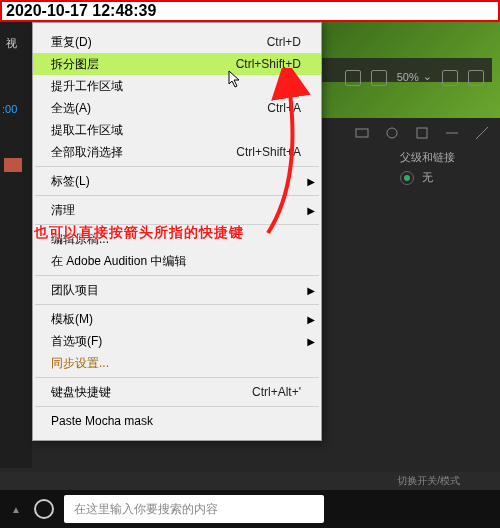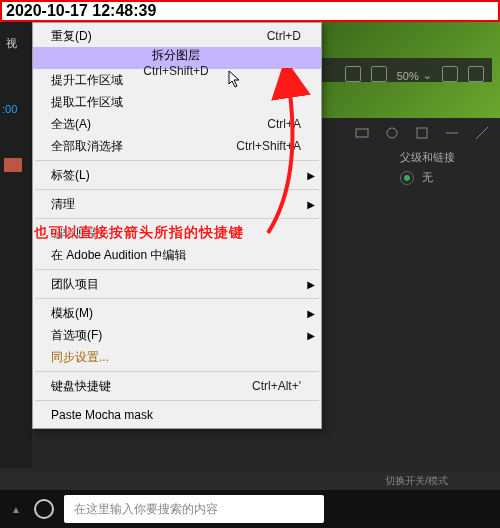--- a/index.html
+++ b/index.html
@@ -2,50 +2,50 @@
 <html><head>
 <meta charset="utf-8">
 <style>
 * { margin: 0; padding: 0; box-sizing: border-box; font-family: "Microsoft YaHei", Arial, sans-serif; }
 body { width: 500px; height: 528px; background: #1a1a1a; overflow: hidden; position: relative; }
 
 .timestamp-bar { position: absolute; top: 0; left: 0; right: 0; height: 22px; background: #fff; border: 2px solid #e00; z-index: 100; display: flex; align-items: center; padding: 0 4px; font-size: 16px; font-weight: bold; color: #000; }
 
 .bg-dark { position: absolute; top: 22px; left: 0; right: 0; bottom: 0; background: #262626; }
 .bg-green { position: absolute; top: 22px; left: 320px; right: 0; height: 100px; background: linear-gradient(135deg, #3a6b1a, #6ba82e); }
-.toolbar-top { position: absolute; top: 58px; left: 320px; right: 8px; height: 24px; display: flex; align-items: flex-end; gap: 10px; color: #b0b0b0; font-size: 11px; justify-content: flex-end; background: rgba(38,38,38,0.85); padding: 0 8px; }
+.toolbar-top { position: absolute; top: 58px; left: 320px; right: 8px; height: 24px; display: flex; align-items: flex-start; gap: 10px; color: #b0b0b0; font-size: 11px; justify-content: flex-end; background: rgba(38,38,38,0.85); padding: 12px 8px; }
 .toolbar-top .icon-ghost { width: 16px; height: 16px; border: 1px solid #888; border-radius: 2px; }
 .toolbar-top .pct { display: flex; align-items: center; gap: 4px; }
 .toolbar-mid { position: absolute; top: 118px; left: 320px; right: 0; height: 30px; background: #262626; display: flex; align-items: center; gap: 14px; padding: 0 10px; justify-content: flex-end; }
 .toolbar-mid svg { width: 16px; height: 16px; }
 .parent-label { position: absolute; top: 150px; left: 400px; color: #aaa; font-size: 11px; }
 .none-row { position: absolute; top: 170px; left: 400px; display: flex; align-items: center; gap: 8px; color: #aaa; font-size: 11px; }
 .none-row .odot { width: 14px; height: 14px; border: 1px solid #666; border-radius: 50%; position: relative; }
 .none-row .odot::after { content: ""; position: absolute; width: 6px; height: 6px; background: #3a6; border-radius: 50%; left: 3px; top: 3px; }
 
 .left-bits { position: absolute; top: 22px; left: 0; width: 32px; bottom: 60px; background: #1e1e1e; }
 .left-time { position: absolute; top: 103px; left: 2px; color: #2aa3ff; font-size: 11px; }
 .left-sq { position: absolute; top: 158px; left: 4px; width: 18px; height: 14px; background: #b54; }
 .left-chip { position: absolute; top: 36px; left: 6px; color: #ccc; font-size: 11px; }
 
-.context-menu { position: absolute; top: 22px; left: 32px; width: 290px; background: #f0f0f0; border: 1px solid #a0a0a0; box-shadow: 2px 3px 8px rgba(0,0,0,0.4); z-index: 50; font-size: 12px; color: #000; padding: 2px 0; }
+.context-menu { position: absolute; top: 22px; left: 32px; width: 290px; background: #f0f0f0; border: 1px solid #a0a0a0; box-shadow: 2px 3px 8px rgba(0,0,0,0.4); z-index: 50; font-size: 12px; color: #000; padding: 8px 0; }
 .menu-item { height: 22px; display: flex; align-items: center; justify-content: space-between; padding: 0 20px 0 18px; position: relative; }
-.menu-item.hl { background: #c4b5fd; flex-direction: column; }
+.menu-item.hl { background: #bef264; }
 .menu-item.disabled { color: #a16207; }
 .menu-sep { height: 1px; background: #d0d0d0; margin: 3px 2px; }
 .menu-item .shortcut { color: #222; font-size: 12px; }
 .menu-item .arrow { position: absolute; right: 6px; font-size: 10px; }
 
 .cursor { position: absolute; top: 70px; left: 228px; z-index: 60; }
 .cursor svg { width: 16px; height: 18px; }
 
 .hint-text { position: absolute; top: 224px; left: 34px; z-index: 70; font-size: 14px; font-weight: bold; color: #ff1a1a; text-shadow: 0 0 2px #fff, 0 0 2px #fff; letter-spacing: 1px; }
 .red-arrow { position: absolute; top: 68px; left: 248px; width: 80px; height: 170px; z-index: 65; pointer-events: none; }
 
-.footer-bar { position: absolute; bottom: 38px; left: 0; right: 0; height: 18px; background: #2a2a2a; color: #888; font-size: 10px; display: flex; align-items: center; justify-content: flex-end; padding-right: 52px; }
+.footer-bar { position: absolute; bottom: 38px; left: 0; right: 0; height: 18px; background: #2a2a2a; color: #888; font-size: 10px; display: flex; align-items: center; justify-content: flex-end; padding-right: 40px; }
 .taskbar { position: absolute; bottom: 0; left: 0; right: 0; height: 38px; background: #111; display: flex; align-items: center; padding: 0 8px; gap: 10px; }
 .taskbar .tri { width: 16px; height: 16px; display: flex; align-items: center; justify-content: center; color: #888; font-size: 10px; }
 .taskbar .circle { width: 20px; height: 20px; border: 2px solid #ccc; border-radius: 50%; }
 .taskbar .search { flex: 0 0 260px; height: 28px; background: #ffffff; border-radius: 2px; display: flex; align-items: center; padding: 0 10px; color: #888; font-size: 12px; }
 </style>
 </head>
 <body>
 
 <div class="timestamp-bar">
   <span>2020-10-17 12:48:39</span>
@@ -100,25 +100,25 @@
     <span class="shortcut">Ctrl+D</span>
   </div>
   <div class="menu-item hl">
     <span>拆分图层</span>
     <span class="shortcut">Ctrl+Shift+D</span>
   </div>
   <div class="menu-item">
     <span>提升工作区域</span>
   </div>
   <div class="menu-item">
-    <span>提取工作区域</span>
+    <span>全选(A)</span>
+    <span class="shortcut">Ctrl+A</span>
   </div>
   <div class="menu-item">
-    <span>全选(A)</span>
-    <span class="shortcut">Ctrl+A</span>
+    <span>提取工作区域</span>
   </div>
   <div class="menu-item">
     <span>全部取消选择</span>
     <span class="shortcut">Ctrl+Shift+A</span>
   </div>
   <div class="menu-sep"></div>
   <div class="menu-item">
     <span>标签(L)</span>
     <span class="arrow">▶</span>
   </div>

